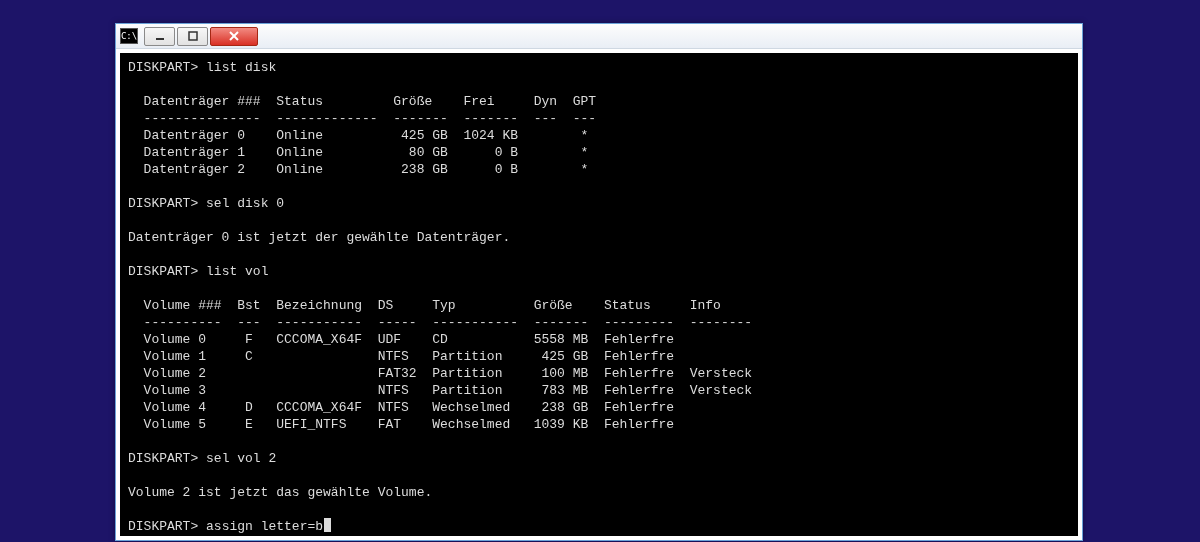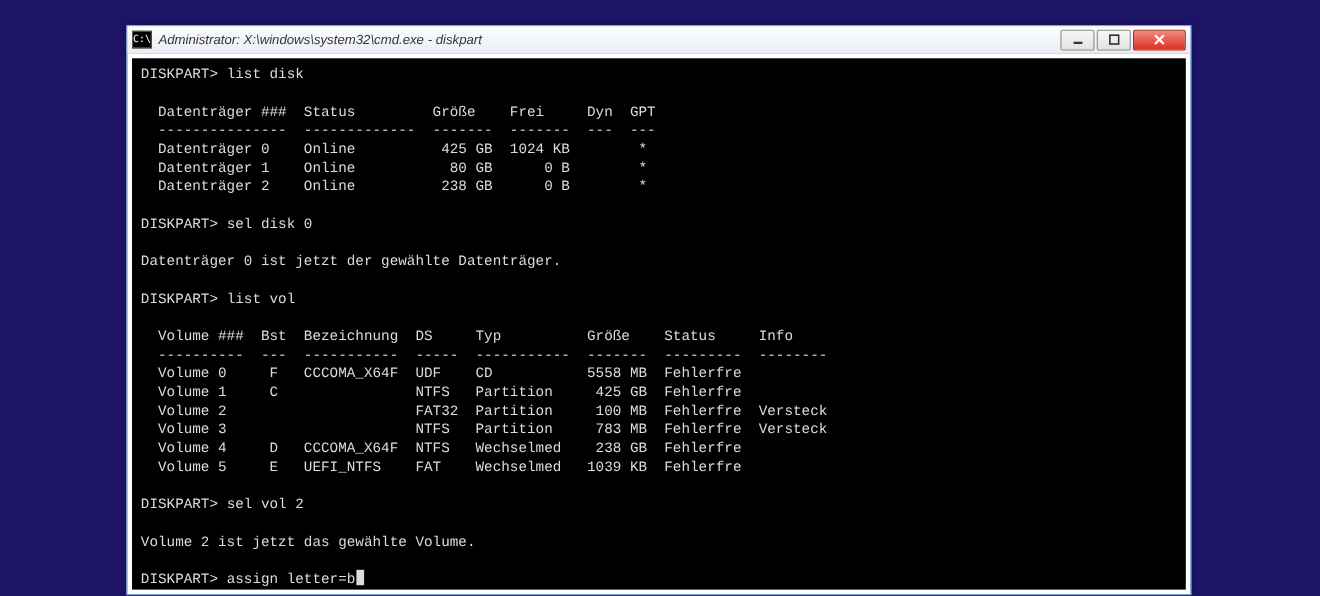--- a/index.html
+++ b/index.html
@@ -94,21 +94,20 @@
     vertical-align: -2px;
     margin-left: 1px;
   }
 </style>
 </head>
 <body>
 
 <div class="window">
   <div class="titlebar">
     <span class="icon-box">C:\</span>
-    <span class="title-text">Administrator: X:\windows\system32\cmd.exe - diskpart</span>
     <div class="win-controls">
       <span class="win-btn">
         <svg width="10" height="10" viewBox="0 0 10 10">
             <line x1="1" y1="8" x2="9" y2="8" stroke="#333" stroke-width="2"></line>
           </svg>
       </span>
       <span class="win-btn">
         <svg width="10" height="10" viewBox="0 0 10 10">
             <rect x="1" y="1" width="8" height="8" fill="none" stroke="#333" stroke-width="1.5"></rect>
           </svg>

